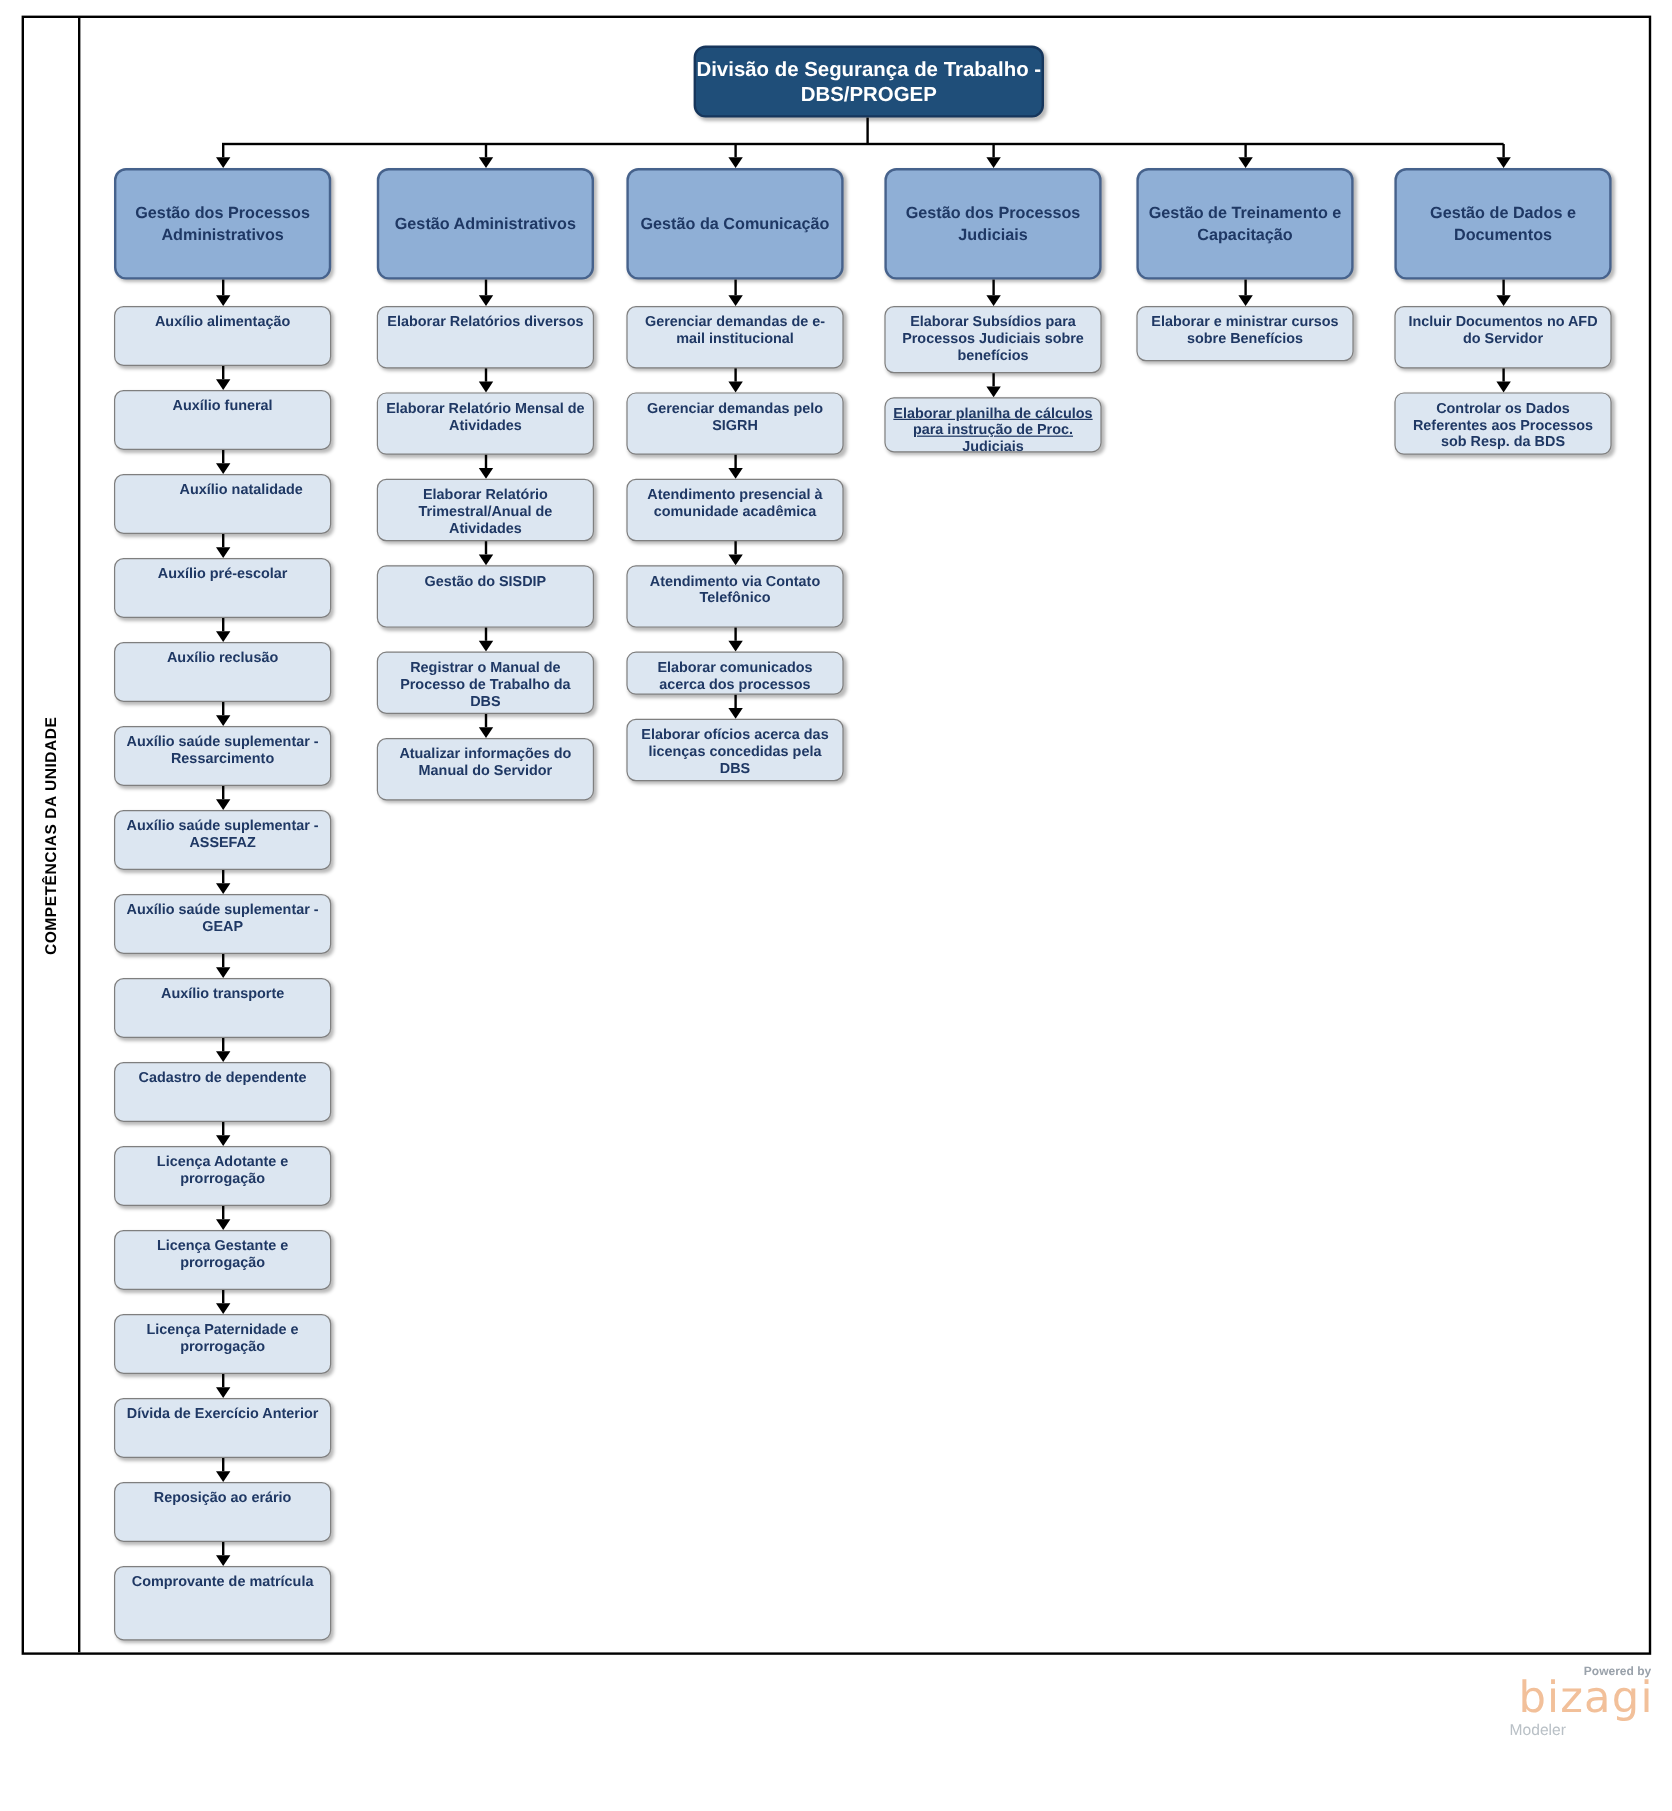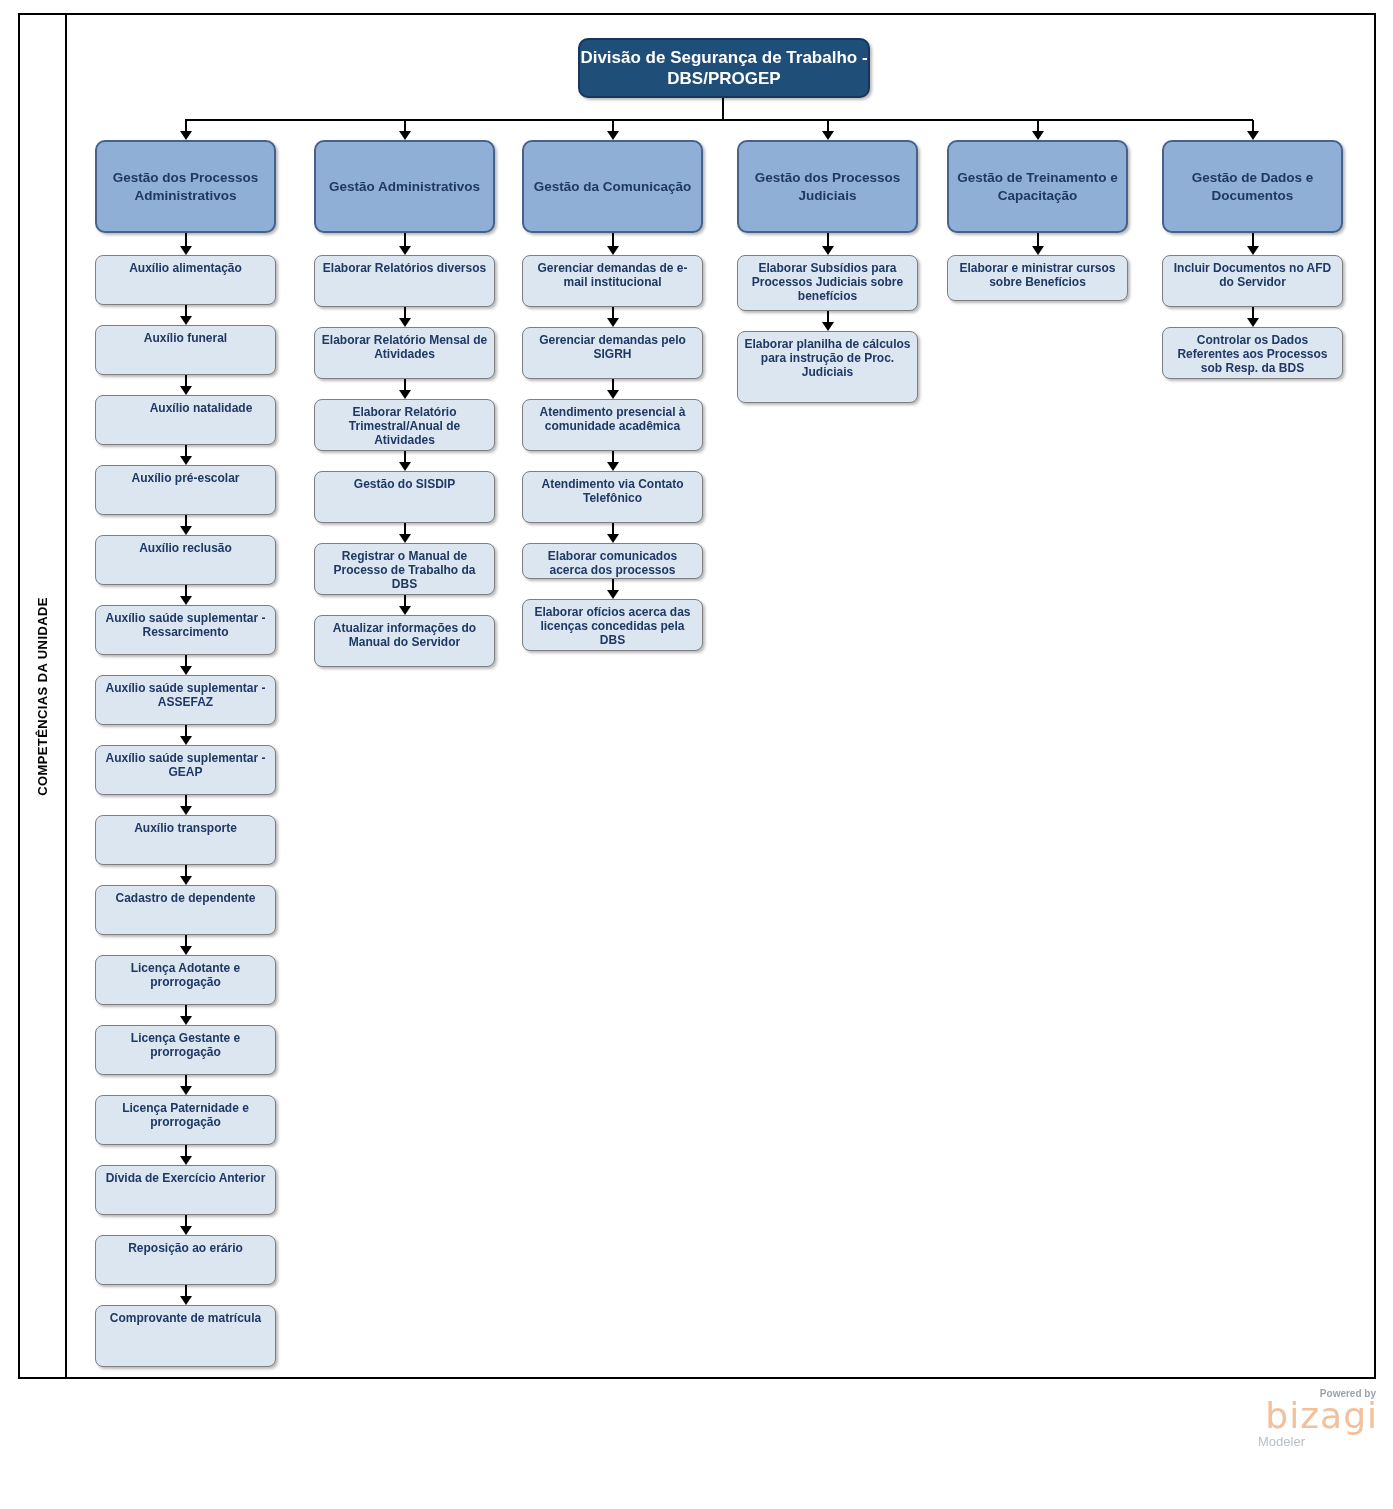--- a/index.html
+++ b/index.html
@@ -278,21 +278,21 @@
         <div class="node header-node" style="height: 93px; text-align: center;">Gestão dos Processos Judiciais</div>
         <div class="connector" style="height: 22px;">
           <div class="cline"></div>
           <div class="carrow"></div>
         </div>
         <div class="node item-node" style="height: 56px;">Elaborar Subsídios para Processos Judiciais sobre benefícios</div>
         <div class="connector" style="height: 20px;">
           <div class="cline"></div>
           <div class="carrow"></div>
         </div>
-        <div class="node item-node" style="height: 72px;">Elaborar planilha de cálculos para instrução de Proc. Judiciais</div>
+        <div class="node item-node" style="height: 46px; text-decoration: underline;">Elaborar planilha de cálculos para instrução de Proc. Judiciais</div>
       </div>
       <div class="drop" style="left: 821.5px;">
         <div class="cline"></div>
         <div class="carrow"></div>
       </div>
       <div class="column" style="left: 947px; top: 140px; width: 181px;">
         <div class="node header-node" style="height: 93px;">Gestão de Treinamento e Capacitação</div>
         <div class="connector" style="height: 22px;">
           <div class="cline"></div>
           <div class="carrow"></div>

